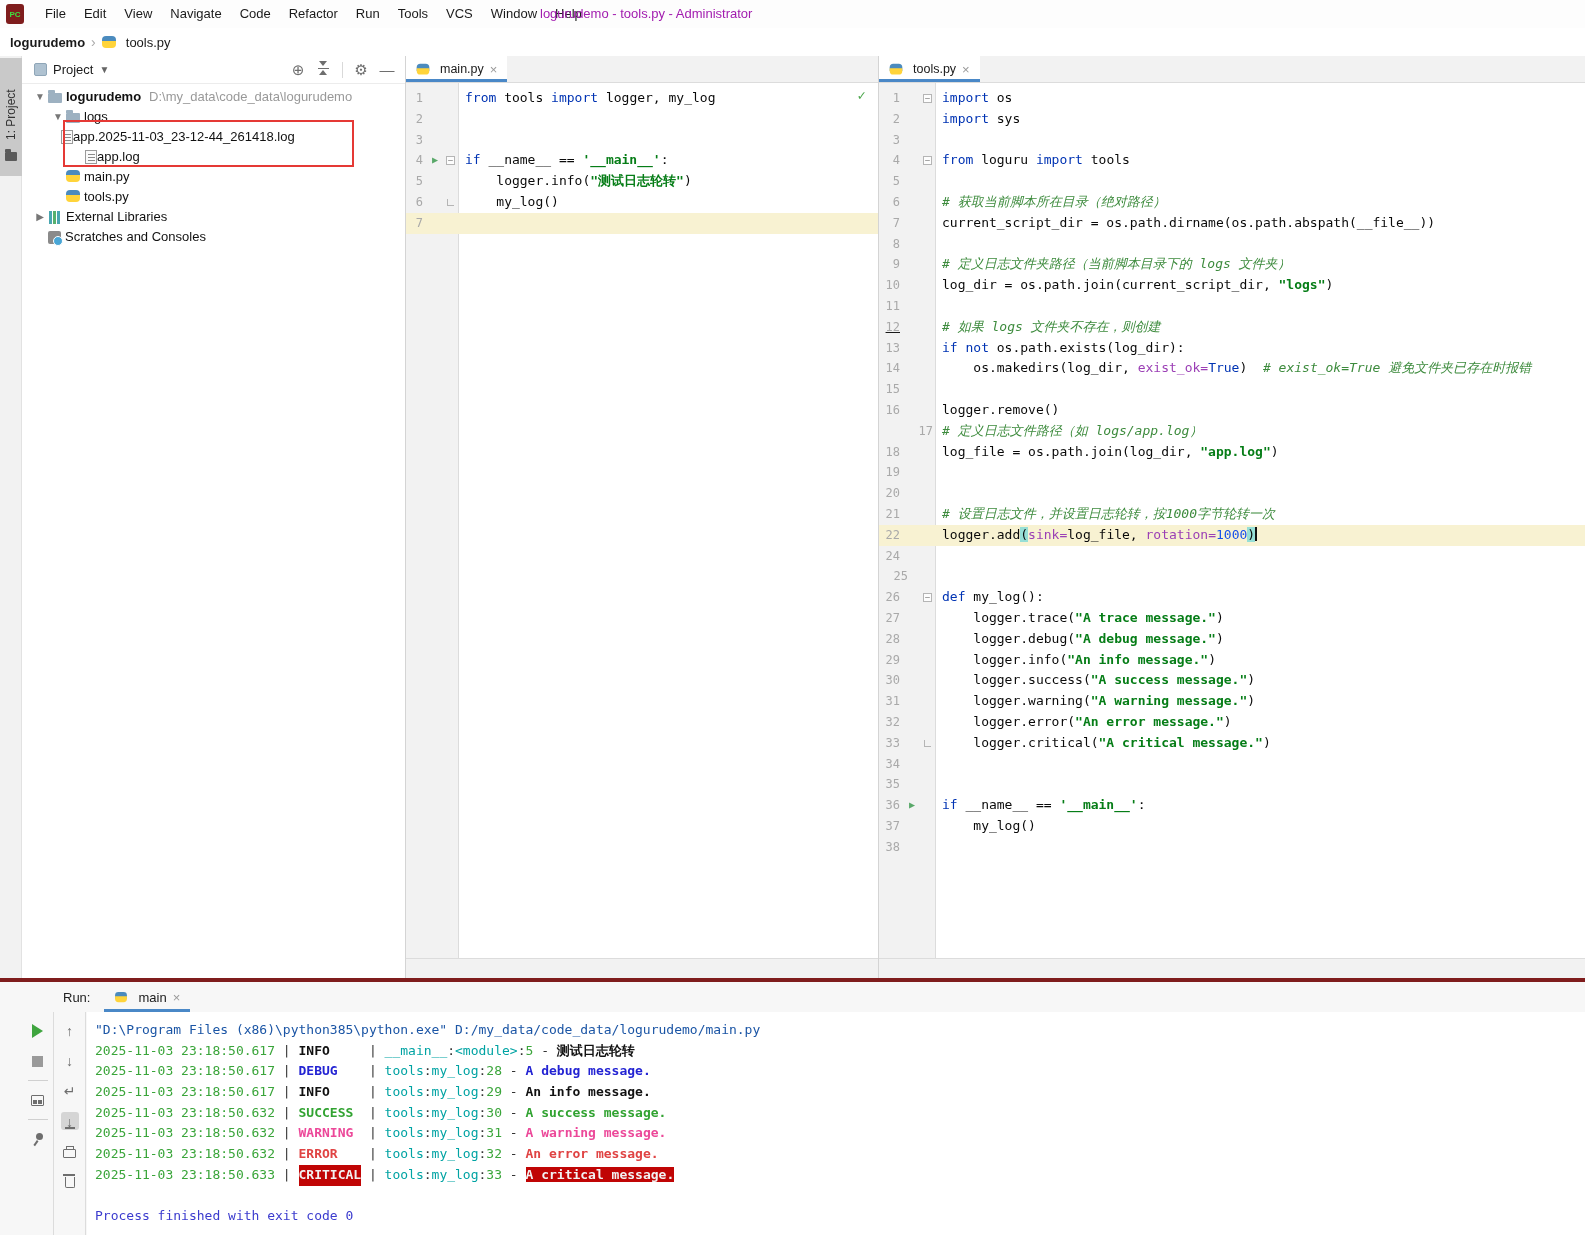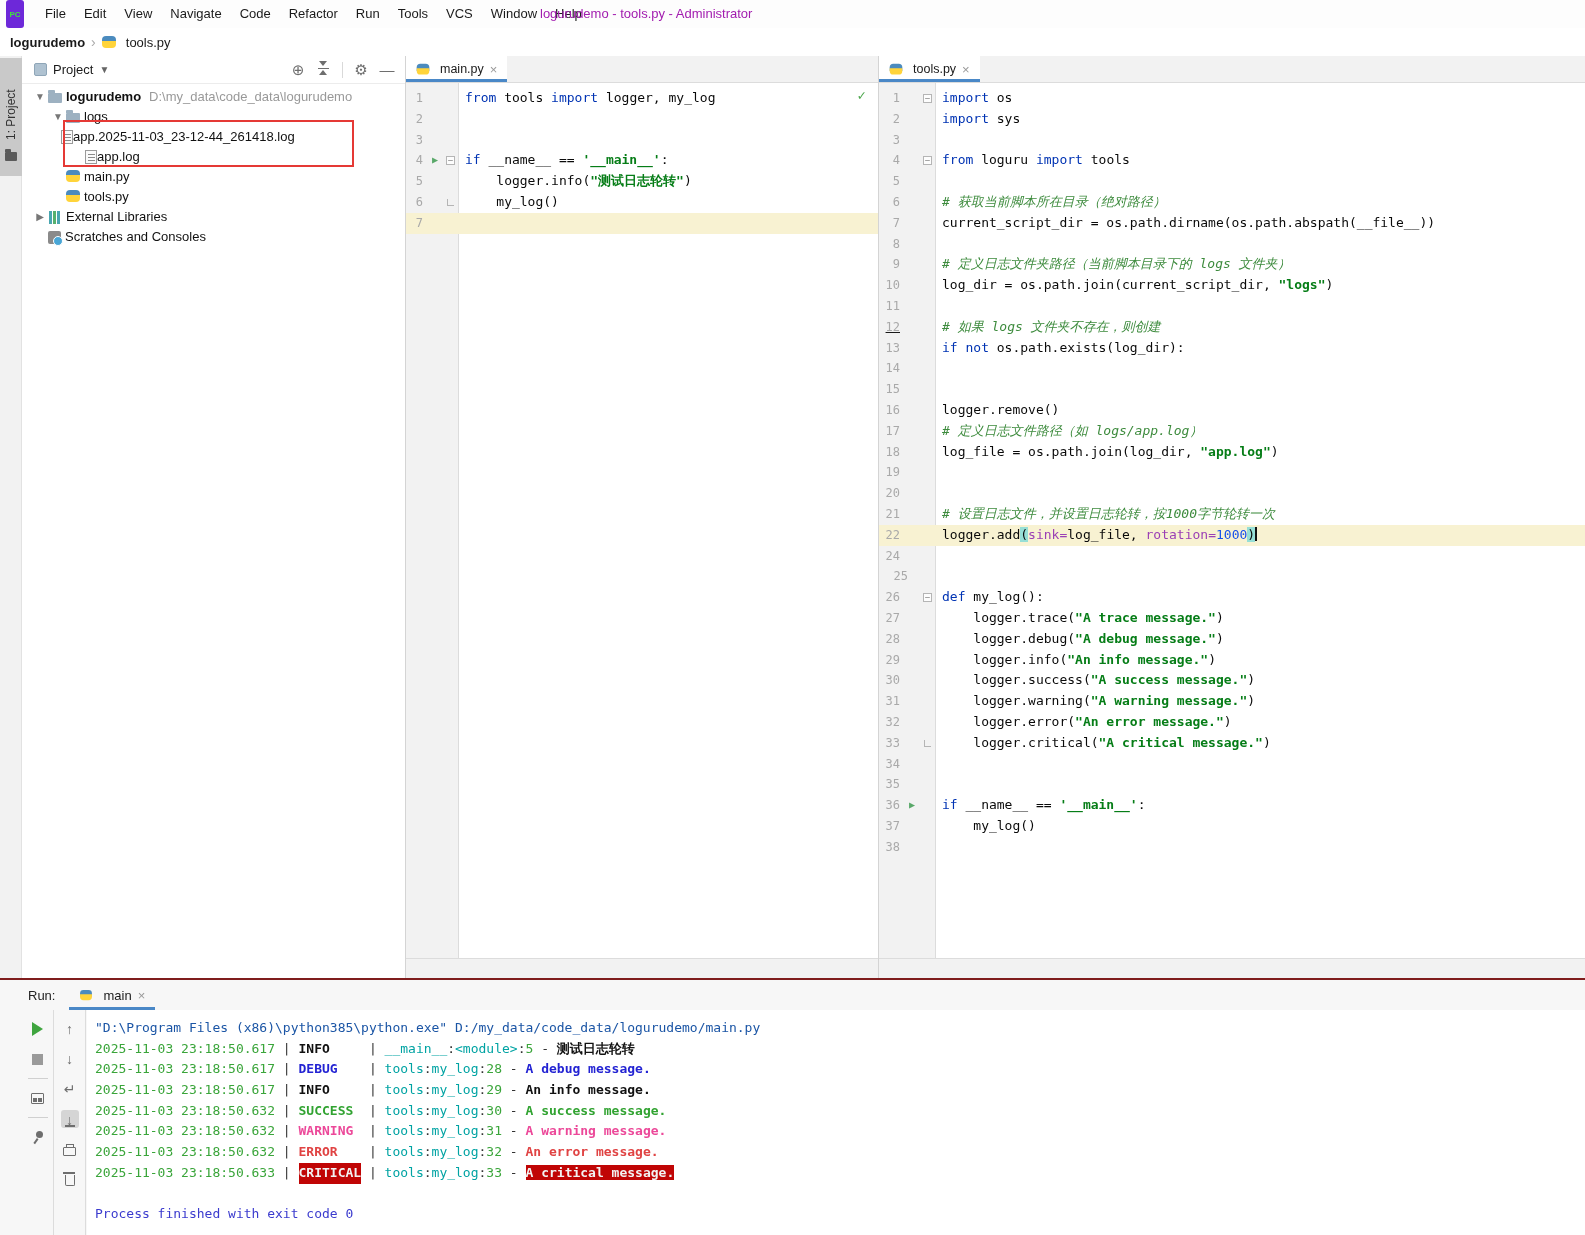--- a/index.html
+++ b/index.html
@@ -1,20 +1,20 @@
 <!DOCTYPE html>
 <html><head>
 <meta charset="utf-8">
 <style>
   * { box-sizing: border-box; margin: 0; padding: 0; }
   html,body { width:1585px; height:1235px; overflow:hidden; font-family:"Liberation Sans",sans-serif; background:#fff; color:#1a1a1a; }
   .abs { position:absolute; }
   
   #menubar { left:0; top:0; width:1585px; height:28px; background:#fdfdfd; display:flex; align-items:center; padding-left:6px; }
-  #logo { width:18px; height:28px; background:#6d28d9; border-radius:3px; color:#3fe13f; font-size:8px; font-weight:bold; display:flex; align-items:center; justify-content:center; margin-right:12px; }
+  #logo { width:18px; height:20px; background:#7f1d1d; border-radius:3px; color:#3fe13f; font-size:8px; font-weight:bold; display:flex; align-items:center; justify-content:center; margin-right:12px; }
   .menu-item { padding:0 9px; font-size:13px; height:28px; line-height:28px; cursor:default; }
   #win-title { left:540px; top:0; height:28px; line-height:28px; color:#a21caf; font-size:13px; }
   
   #crumbs { left:0; top:28px; width:1585px; height:28px; background:#fff; display:flex; align-items:center; padding-left:10px; gap:6px; font-size:13px; }
   .crumb-sep { color:#aaa; font-size:14px; }
   
   #stripe { left:0; top:56px; width:22px; height:1179px; background:#f2f2f2; border-right:1px solid #e2e2e2; }
   #tw-project-btn { left:0; top:58px; width:22px; height:118px; background:#c9c9c9; }
   .vlabel { position:absolute; transform-origin:0 0; transform:rotate(-90deg); white-space:nowrap; font-size:12px; color:#333; }
   #tw-project-label { left:4px; top:140px; }
@@ -77,21 +77,21 @@
   .tok-s { color:#067d17; font-weight:bold; }
   .tok-c { color:#3d8b3d; font-style:italic; }
   .tok-n { color:#1750eb; }
   .tok-a { color:#9b3fb5; }
   .tok-p { color:#0a0a0a; }
   .tok-h { color:#0a0a0a; background:#96dfd6; }
   .curbar { display:inline-block; width:2px; height:14px; background:#111; vertical-align:-2px; }
   .checkmark { position:absolute; right:12px; top:4px; color:#4fa84f; font-size:14px; font-weight:bold; z-index:3; cursor:pointer; }
   .efoot { height:20px; flex:none; background:#f2f2f2; border-top:1px solid #dcdcdc; }
   
-  #console { left:0; top:978px; width:1585px; height:257px; background:#f7f7f7; border-top:2px solid #7f1d1d; }
+  #console { left:0; top:978px; width:1585px; height:257px; background:#f7f7f7; border-top:4px solid #7f1d1d;padding-left:35px; }
   #run-header { height:30px; display:flex; align-items:center; font-size:13px; }
   #run-label { padding-left:28px; color:#222; }
   #run-tab { margin-left:14px; height:30px; display:flex; align-items:center; gap:6px; padding:0 10px; box-shadow:inset 0 -3px 0 #4a88c7; cursor:pointer; }
   .cbar { position:absolute; top:30px; bottom:0; width:32px; background:#f7f7f7; border-right:1px solid #dcdcdc; display:flex; flex-direction:column; align-items:center; padding-top:10px; gap:12px; }
   #cbar1 { left:22px; } #cbar2 { left:54px; }
   .cicon { width:18px; height:18px; display:flex; align-items:center; justify-content:center; cursor:pointer; color:#6e6e6e; font-size:14px; }
   .i-play { width:0; height:0; border-left:11px solid #3fa53f; border-top:7px solid transparent; border-bottom:7px solid transparent; }
   .i-stop { width:11px; height:11px; background:#9a9a9a; }
   .cbar-div { width:20px; height:1px; background:#d0d0d0; margin:-2px 0; }
   .i-restore { width:13px; height:11px; border:1.5px solid #6e6e6e; border-radius:1px; position:relative; }
@@ -256,24 +256,24 @@
         <div class="cl"><span class="gut" style="width: 57px;"><span class="gnum">4</span><span class="grun"></span><span class="gfold"><span class="foldbox">−</span></span></span><span class="ccode"><span class="tok-k">from</span><span class="tok-p"> loguru </span><span class="tok-k">import</span><span class="tok-p"> tools</span></span></div>
         <div class="cl"><span class="gut" style="width: 57px;"><span class="gnum">5</span><span class="grun"></span><span class="gfold"></span></span><span class="ccode"></span></div>
         <div class="cl"><span class="gut" style="width: 57px;"><span class="gnum">6</span><span class="grun"></span><span class="gfold"></span></span><span class="ccode"><span class="tok-c"># 获取当前脚本所在目录（绝对路径）</span></span></div>
         <div class="cl"><span class="gut" style="width: 57px;"><span class="gnum">7</span><span class="grun"></span><span class="gfold"></span></span><span class="ccode"><span class="tok-p">current_script_dir = os.path.dirname(os.path.abspath(__file__))</span></span></div>
         <div class="cl"><span class="gut" style="width: 57px;"><span class="gnum">8</span><span class="grun"></span><span class="gfold"></span></span><span class="ccode"></span></div>
         <div class="cl"><span class="gut" style="width: 57px;"><span class="gnum">9</span><span class="grun"></span><span class="gfold"></span></span><span class="ccode"><span class="tok-c"># 定义日志文件夹路径（当前脚本目录下的 logs 文件夹）</span></span></div>
         <div class="cl"><span class="gut" style="width: 57px;"><span class="gnum">10</span><span class="grun"></span><span class="gfold"></span></span><span class="ccode"><span class="tok-p">log_dir = os.path.join(current_script_dir, </span><span class="tok-s">"logs"</span><span class="tok-p">)</span></span></div>
         <div class="cl"><span class="gut" style="width: 57px;"><span class="gnum">11</span><span class="grun"></span><span class="gfold"></span></span><span class="ccode"></span></div>
         <div class="cl"><span class="gut" style="width: 57px; text-decoration: underline;"><span class="gnum">12</span><span class="grun"></span><span class="gfold"></span></span><span class="ccode"><span class="tok-c"># 如果 logs 文件夹不存在，则创建</span></span></div>
         <div class="cl"><span class="gut" style="width: 57px;"><span class="gnum">13</span><span class="grun"></span><span class="gfold"></span></span><span class="ccode"><span class="tok-k">if</span><span class="tok-p"> </span><span class="tok-k">not</span><span class="tok-p"> os.path.exists(log_dir):</span></span></div>
-        <div class="cl"><span class="gut" style="width: 57px;"><span class="gnum">14</span><span class="grun"></span><span class="gfold"></span></span></div>
+        <div class="cl"><span class="gut" style="width: 57px;"><span class="gnum">14</span><span class="grun"></span><span class="gfold"></span></span><span class="ccode"><span class="tok-p">    os.makedirs(log_dir, </span><span class="tok-a">exist_ok=</span><span class="tok-k">True</span><span class="tok-p">)  </span><span class="tok-c"># exist_ok=True 避免文件夹已存在时报错</span></span></div>
         <div class="cl"><span class="gut" style="width: 57px;"><span class="gnum">15</span><span class="grun"></span><span class="gfold"></span></span><span class="ccode"></span></div>
         <div class="cl"><span class="gut" style="width: 57px;"><span class="gnum">16</span><span class="grun"></span><span class="gfold"></span></span><span class="ccode"><span class="tok-p">logger.remove()</span></span></div>
-        <div class="cl"><span class="gut" style="width: 57px;"><span class="gnum">17</span><span class="grun"></span><span class="gfold"></span></span><span class="ccode"><span class="tok-c"># 定义日志文件路径（如 logs/app.log）</span></span></div>
+        <div class="cl"><span class="gut" style="width: 57px; flex-direction: column;"><span class="gnum">17</span><span class="grun"></span><span class="gfold"></span></span><span class="ccode"><span class="tok-c"># 定义日志文件路径（如 logs/app.log）</span></span></div>
         <div class="cl"><span class="gut" style="width: 57px;"><span class="gnum">18</span><span class="grun"></span><span class="gfold"></span></span><span class="ccode"><span class="tok-p">log_file = os.path.join(log_dir, </span><span class="tok-s">"app.log"</span><span class="tok-p">)</span></span></div>
         <div class="cl"><span class="gut" style="width: 57px;"><span class="gnum">19</span><span class="grun"></span><span class="gfold"></span></span><span class="ccode"></span></div>
         <div class="cl"><span class="gut" style="width: 57px;"><span class="gnum">20</span><span class="grun"></span><span class="gfold"></span></span><span class="ccode"></span></div>
         <div class="cl"><span class="gut" style="width: 57px;"><span class="gnum">21</span><span class="grun"></span><span class="gfold"></span></span><span class="ccode"><span class="tok-c"># 设置日志文件，并设置日志轮转，按1000字节轮转一次</span></span></div>
         <div class="cl caret"><span class="gut" style="width: 57px;"><span class="gnum">22</span><span class="grun"></span><span class="gfold"></span></span><span class="ccode"><span class="tok-p">logger.add</span><span class="tok-h">(</span><span class="tok-a">sink=</span><span class="tok-p">log_file, </span><span class="tok-a">rotation=</span><span class="tok-n">1000</span><span class="tok-h">)</span><span class="curbar"></span></span></div>
         <div class="cl"><span class="gut" style="width: 57px;"><span class="gnum">24</span><span class="grun"></span><span class="gfold"></span></span><span class="ccode"></span></div>
         <div class="cl"><span class="gut" style="width: 57px; margin-left: 8px;"><span class="gnum">25</span><span class="grun"></span><span class="gfold"></span></span><span class="ccode"></span></div>
         <div class="cl"><span class="gut" style="width: 57px;"><span class="gnum">26</span><span class="grun"></span><span class="gfold"><span class="foldbox">−</span></span></span><span class="ccode"><span class="tok-k">def</span><span class="tok-p"> my_log():</span></span></div>
         <div class="cl"><span class="gut" style="width: 57px;"><span class="gnum">27</span><span class="grun"></span><span class="gfold"></span></span><span class="ccode"><span class="tok-p">    logger.trace(</span><span class="tok-s">"A trace message."</span><span class="tok-p">)</span></span></div>
         <div class="cl"><span class="gut" style="width: 57px;"><span class="gnum">28</span><span class="grun"></span><span class="gfold"></span></span><span class="ccode"><span class="tok-p">    logger.debug(</span><span class="tok-s">"A debug message."</span><span class="tok-p">)</span></span></div>

